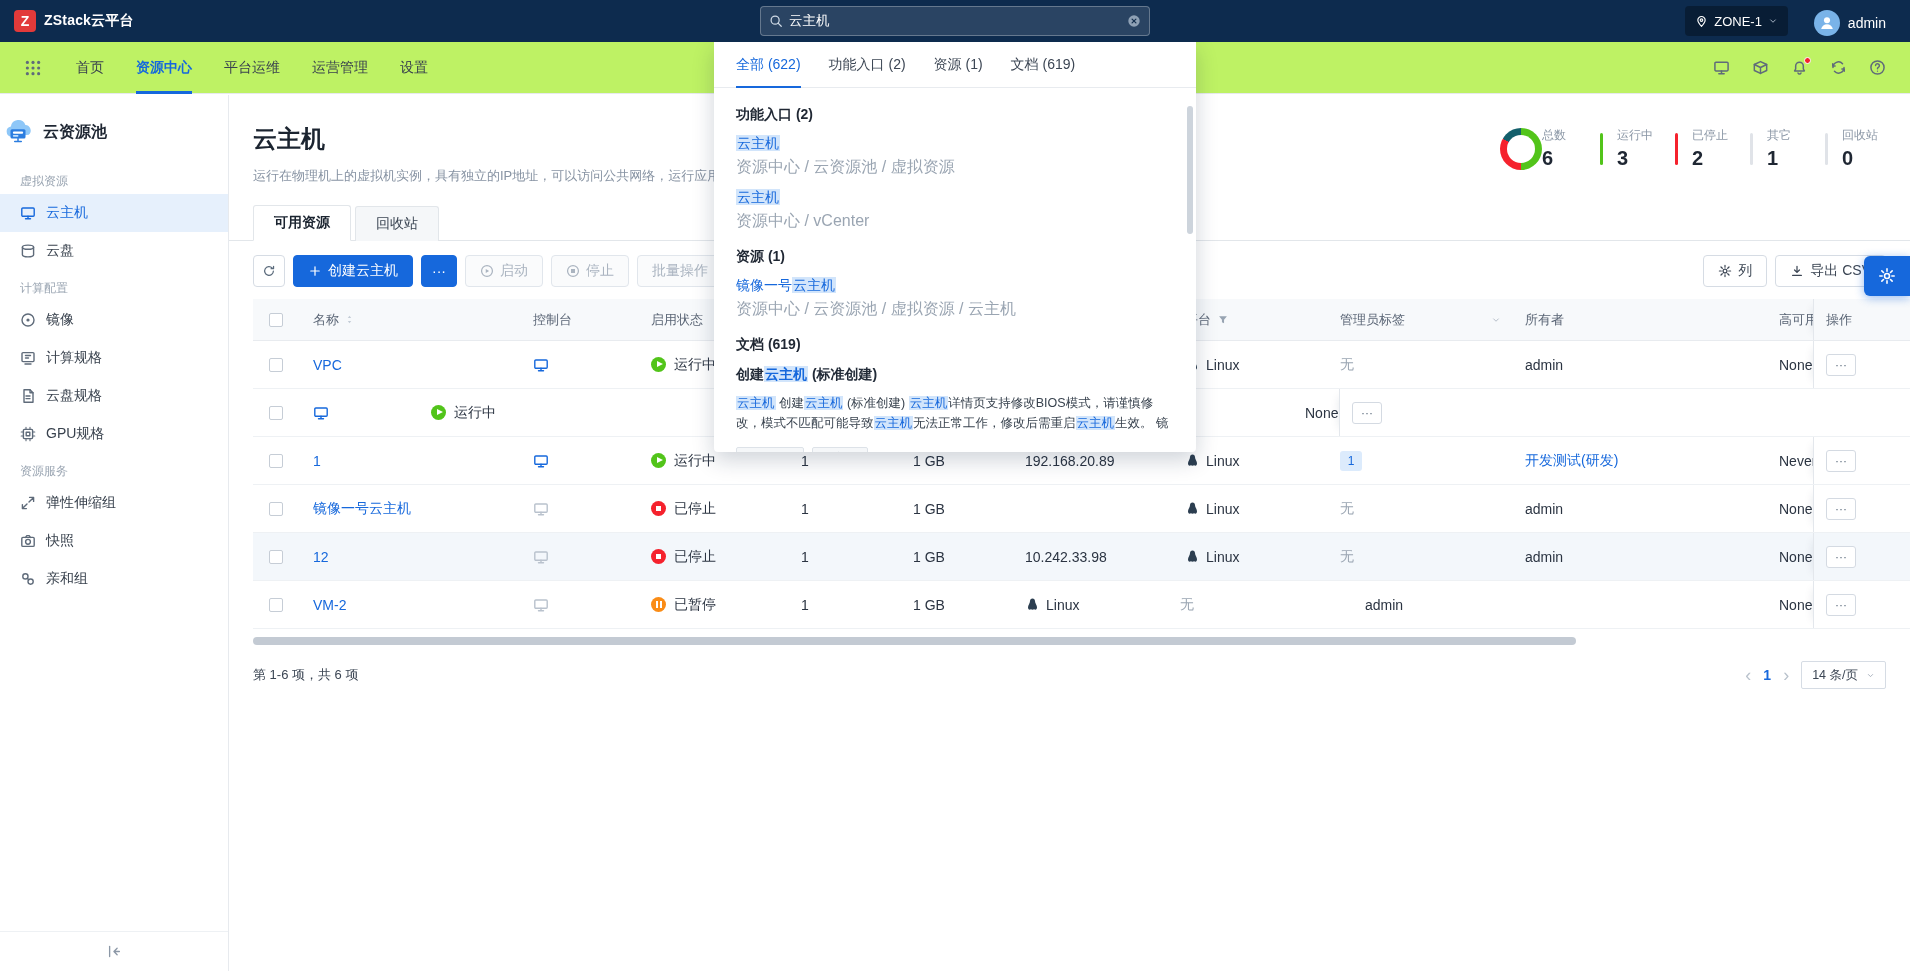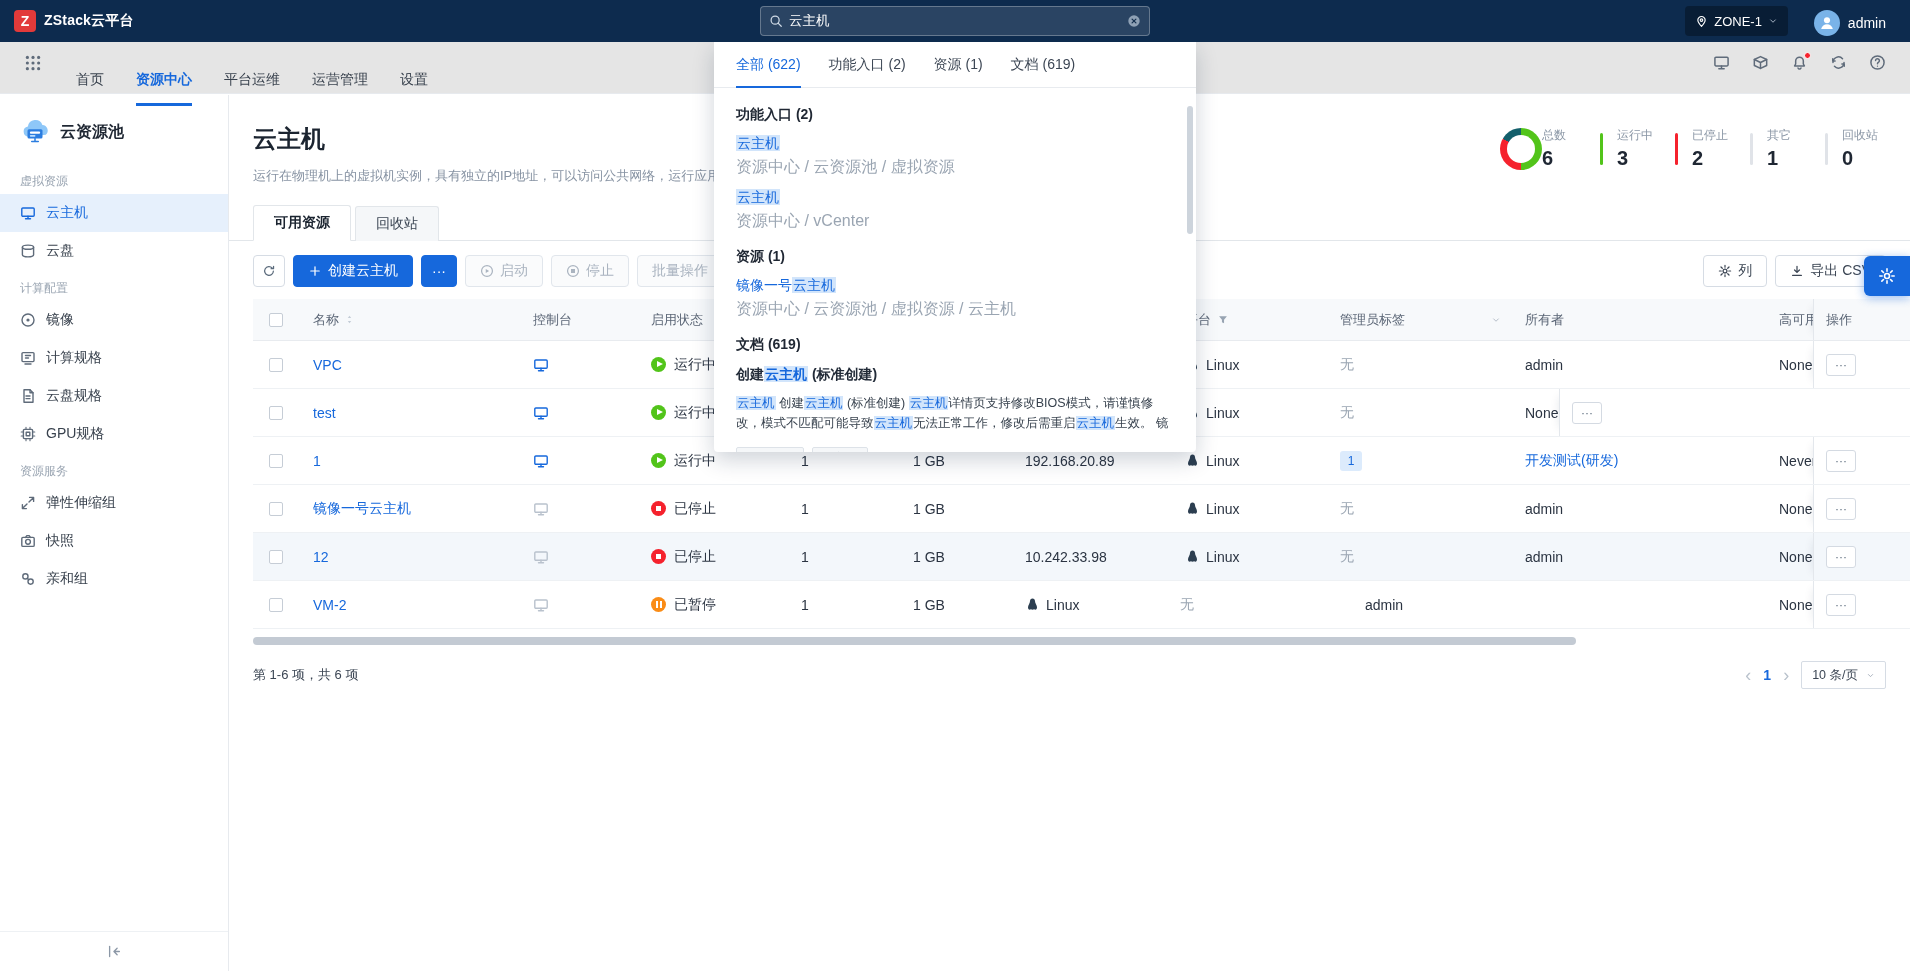--- a/index.html
+++ b/index.html
@@ -23,33 +23,33 @@
   .search-box input{flex:1;background:transparent;border:none;outline:none;color:#fff;font-size:13.5px;font-family:inherit}
   .search-box .c-ic{font-size:14px;color:#8fa1b5;cursor:pointer}
   .topbar-right{margin-left:auto;display:flex;align-items:flex-end;gap:26px}
   .zone{display:flex;align-items:center;gap:6px;background:rgba(0,0,0,.32);border:none;color:#fff;height:30px;padding:0 10px;border-radius:4px;font-size:13px;font-family:inherit;cursor:pointer}
   .zone .ic{font-size:13px}.zone .chev{font-size:10px;color:#b9c6d6}
   .user{display:flex;align-items:center;gap:8px;cursor:pointer}
   .avatar{width:26px;height:26px;border-radius:50%;background:#79b3e8;display:inline-flex;align-items:center;justify-content:center;font-size:18px}
   .user span.name{font-size:14px}
 
   
-  .navbar{height:52px;display:flex;align-items:flex-start;padding:12px 24px;border-bottom:1px solid var(--line);background:#e5e5e5;position:relative;z-index:5}
+  .navbar{height:52px;display:flex;align-items:center;padding:12px 24px;border-bottom:1px solid var(--line);background:#bef264;position:relative;z-index:5}
   .apps{font-size:18px;color:#5f6b7a;margin-right:34px;cursor:pointer}
   .nav-items{display:flex;gap:32px;height:52px}
   .nav-item{position:relative;height:52px;display:flex;align-items:center;font-size:14px;color:#39424e;cursor:pointer;white-space:nowrap}
   .nav-item.active{color:var(--accent);font-weight:bold}
   .nav-item.active::after{content:"";position:absolute;left:0;right:0;bottom:0;height:3px;background:var(--accent)}
   .nav-right{margin-left:auto;display:flex;gap:22px;align-items:center;color:#5f6b7a}
   .nav-right .nico{font-size:17px;position:relative;cursor:pointer}
   .badge{position:absolute;top:-2px;right:-3px;width:7px;height:7px;border-radius:50%;background:var(--red);border:1px solid #fff}
 
   
   .sidebar{position:absolute;top:95px;left:0;bottom:0;width:229px;border-right:1px solid var(--line);background:#fff;z-index:4}
-  .sb-head{display:flex;align-items:center;gap:10px;padding:22px 20px 16px}
+  .sb-head{display:flex;align-items:center;gap:10px;padding:22px 3px 16px}
   .sb-title{font-size:16px;font-weight:bold;color:#1f2733}
   .sb-group{padding:10px 20px 4px;font-size:12px;color:#9aa5b2}
   .sb-item{height:38px;display:flex;align-items:center;gap:10px;padding:0 20px;font-size:14px;color:#39424e;cursor:pointer;white-space:nowrap}
   .sb-item .ic{font-size:16px;color:#5f6b7a}
   .sb-item.active{background:#e6f0fc;color:var(--accent)}
   .sb-item.active .ic{color:var(--accent)}
   .sb-foot{position:absolute;left:0;right:0;bottom:0;height:40px;border-top:1px solid #eef1f4;display:flex;align-items:center;justify-content:center;color:#8b97a6}
   .sb-foot .ic{font-size:15px;cursor:pointer}
 
   
@@ -577,23 +577,20 @@
           </div>
           <div class="td col-ha">None</div>
           <div class="td col-actions">
             <button class="dots-btn">···</button>
           </div>
         </div>
         <div class="tr">
           <div class="td col-check">
             <span class="cb"></span>
           </div>
-          <div class="td col-name">
-            <span class="link">test</span>
-          </div>
           <div class="td col-console">
             <span class="ic console-ic console-on">
               <svg viewBox="0 0 16 16" width="1em" height="1em" fill="none" stroke="currentColor" stroke-width="1.4" stroke-linecap="round" stroke-linejoin="round">
                 <rect x="1.8" y="3" width="12.4" height="8.2" rx="1"></rect>
                 <path d="M5.5 13.8h5M8 11.2v2.6"></path>
               </svg>
             </span>
           </div>
           <div class="td col-status">
             <span class="status-dot st-running"></span>
@@ -788,21 +785,21 @@
       <div class="thumb"></div>
     </div>
 
   <div class="pager">
     <span class="sum">第 1-6 项，共 6 项</span>
     <div class="pager-right">
       <span class="pg-arrow">‹</span>
       <span class="pg-num">1</span>
       <span class="pg-arrow">›</span>
       <div class="pg-size">
-        <span>10 条/页</span>
+        <span>14 条/页</span>
         <span class="ic" id="ic-size-chev">
             <svg viewBox="0 0 16 16" width="1em" height="1em" fill="none" stroke="currentColor" stroke-width="1.4" stroke-linecap="round" stroke-linejoin="round">
               <path d="M4.2 6.2 8 10l3.8-3.8"></path>
             </svg>
           </span>
       </div>
     </div>
   </div>
 </main>
 

